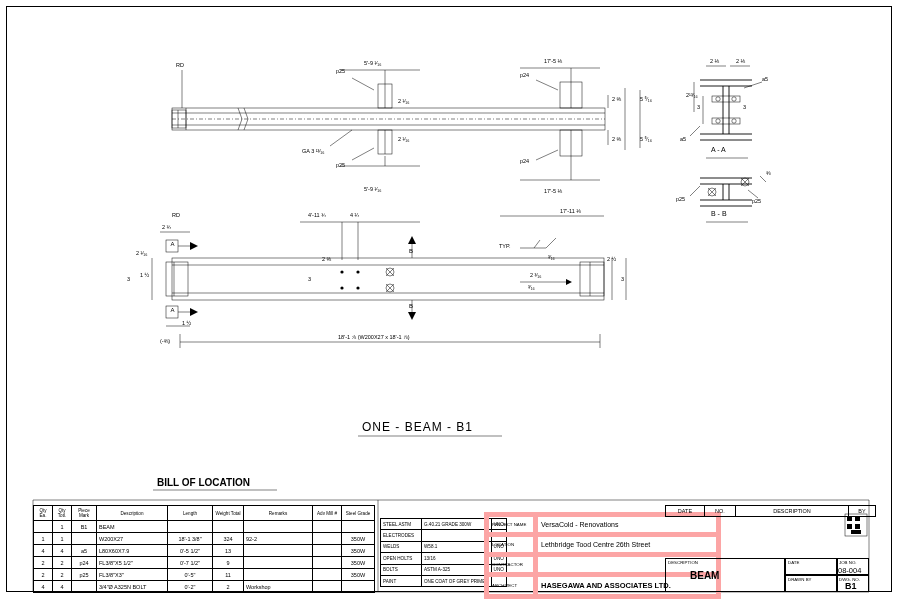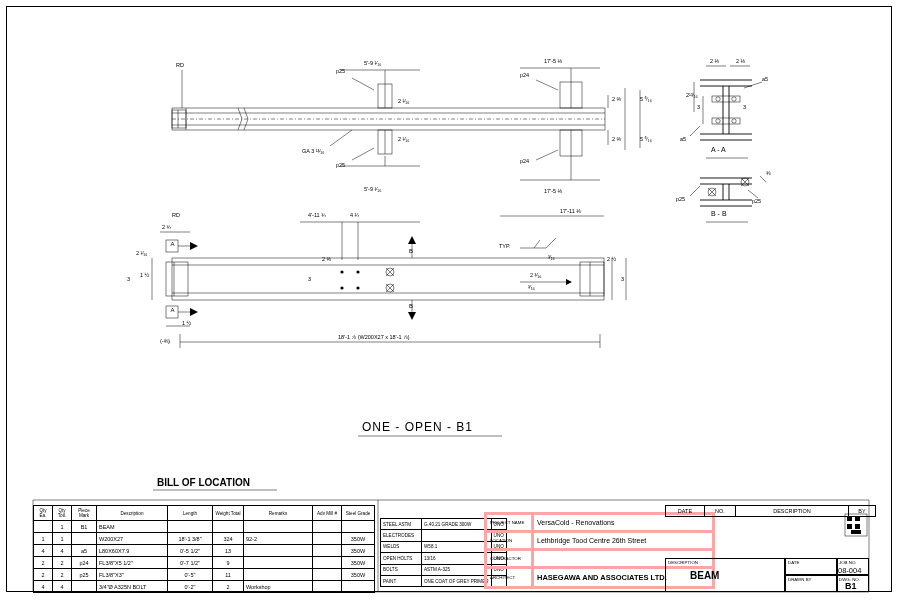--- a/index.html
+++ b/index.html
@@ -18,21 +18,21 @@
   table{border-collapse:collapse;}
   .bom{position:absolute;left:33px;top:505px;font-size:5.5px;}
   .bom td,.bom th{border:1px solid #000;padding:0 2px;height:11px;font-weight:normal;text-align:center;}
   .bom th{font-size:4.6px;line-height:5px;height:14px;}
   .bom td.l{text-align:left;}
   .revtable{position:absolute;left:665px;top:505px;font-size:5.5px;}
   .revtable td{border:1px solid #000;height:10px;padding:0 2px;text-align:center;}
   .specs{position:absolute;left:380px;top:518px;font-size:4.6px;}
   .specs td{border:1px solid #000;height:10.4px;padding:0 2px;white-space:nowrap;}
   .projtbl{position:absolute;left:484px;top:512px;font-size:6px;}
-  .projtbl td{border:3px solid #fca5a5;padding:0 3px;}
+  .projtbl td{border:5px solid #fca5a5;padding:0 3px;}
   .tb{position:absolute;font-size:5px;}
   .center{text-align:center;}
   svg{position:absolute;left:0;top:0;width:900px;height:600px;pointer-events:none;}
   .dim{stroke:#000;stroke-width:0.5;fill:none;}
   .thin{stroke:#000;stroke-width:0.5;fill:none;}
   .med{stroke:#000;stroke-width:0.9;fill:none;}
   .dash{stroke:#000;stroke-width:0.5;fill:none;stroke-dasharray:4 2 1 2;}
   .hatchfill{fill:#000;}
 </style>
 </head>
@@ -251,21 +251,21 @@
   <div class="txt" style="left:743px;top:104px">3</div>
   <div class="txt" style="left:762px;top:76px">a5</div>
   <div class="txt" style="left:680px;top:136px">a5</div>
   <div class="txt7" style="left:711px;top:146px">A - A</div>
 
   <div class="txt" style="left:676px;top:196px">p25</div>
   <div class="txt" style="left:752px;top:198px">p25</div>
   <div class="txt" style="left:766px;top:170px">⅜</div>
   <div class="txt7" style="left:711px;top:210px">B - B</div>
 
-  <div class="title" style="left:362px;top:420px">ONE - OPEN - B1</div>
+  <div class="title" style="left:362px;top:420px">ONE - BEAM - B1</div>
 
   <div class="bomtitle" style="left:157px;top:477px">BILL OF LOCATION</div>
   <table class="bom">
     <thead>
       <tr>
         <th style="width:14px"><span>Qty Ea.</span></th>
         <th style="width:14px"><span>Qty Totl.</span></th>
         <th style="width:20px"><span>Piece Mark</span></th>
         <th style="width:66px"><span>Description</span></th>
         <th style="width:40px"><span>Length</span></th>

